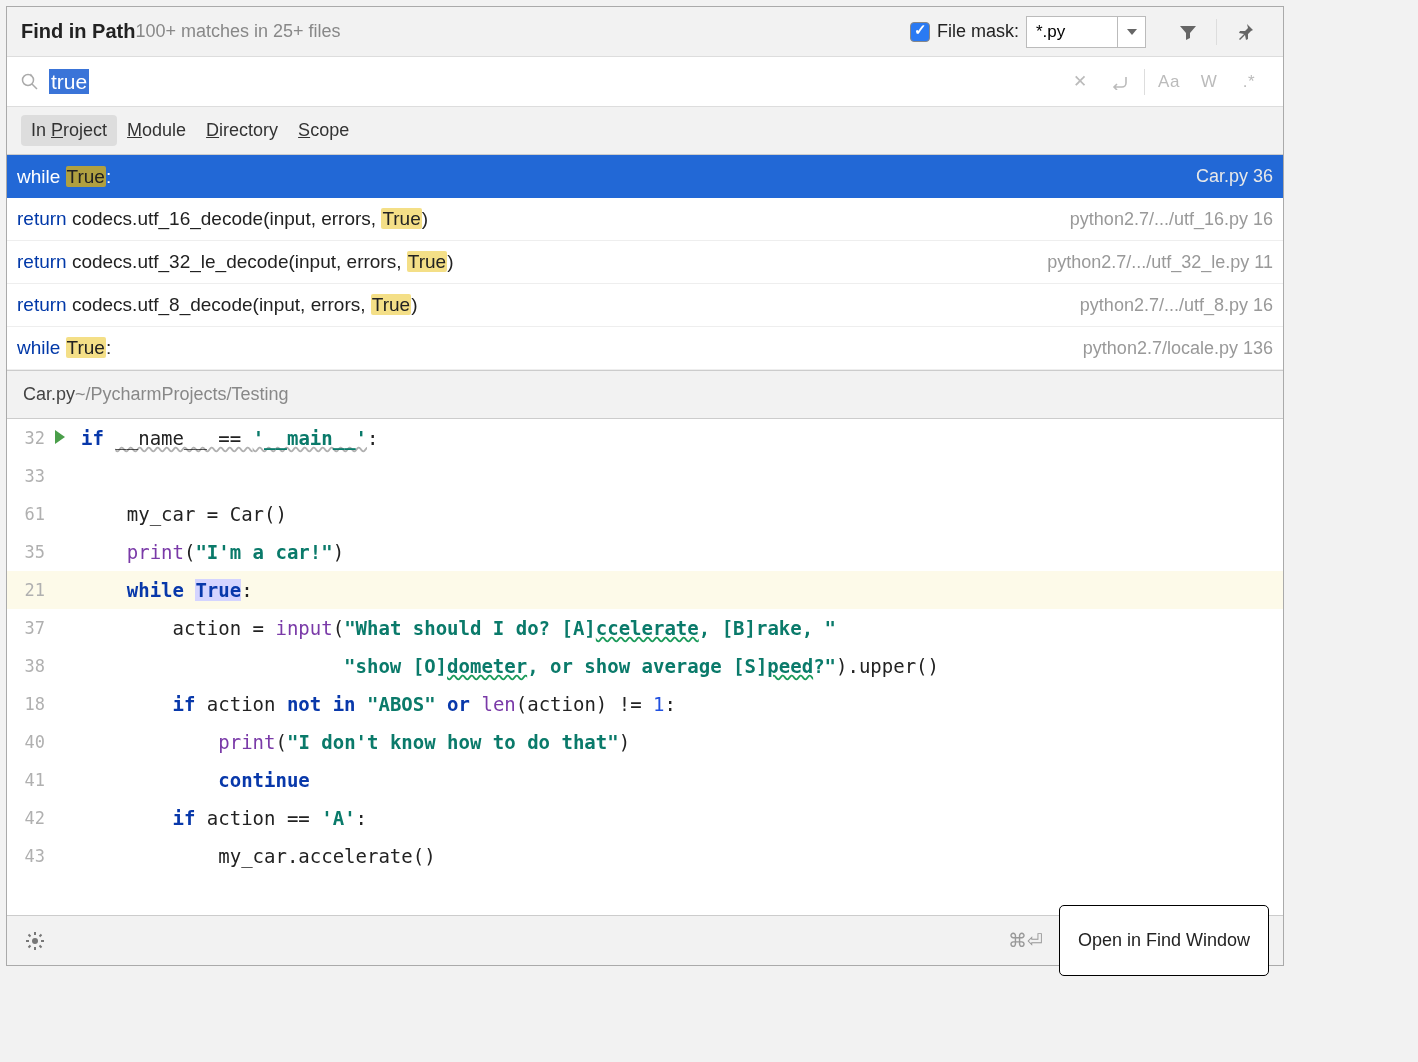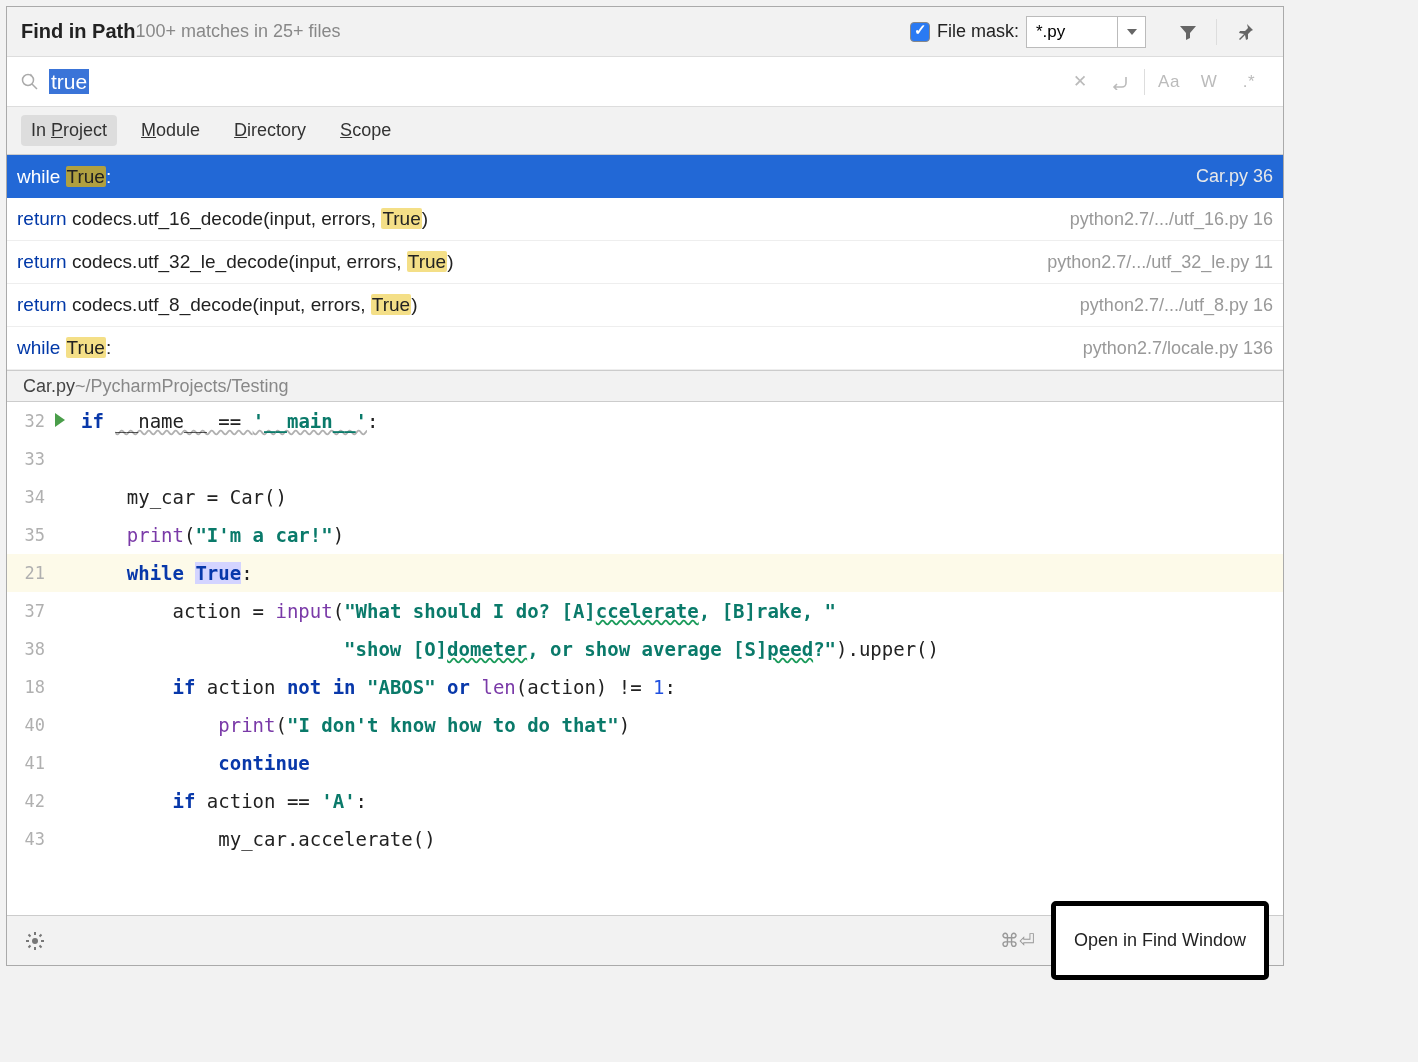--- a/index.html
+++ b/index.html
@@ -17,55 +17,55 @@
 .mask-drop{width:28px;height:30px;border-left:1px solid #bbb;display:flex;align-items:center;justify-content:center}
 .mask-drop svg{width:10px;height:6px}
 .ico-btn{width:32px;height:32px;display:flex;align-items:center;justify-content:center;color:#666;margin:0 8px}
 .sep-v{width:1px;height:26px;background:#ddd;margin:0 4px}
 .searchrow{height:50px;display:flex;align-items:center;padding:0 14px;background:#fff;border-bottom:1px solid #ddd}
 .search-ico{color:#aaa;margin-right:10px}
 .search-input{flex:1;border:none;outline:none;font-size:21px;color:#222}
 .search-sel{background:#3a74d8;color:#fff;padding:1px 2px}
 .row-ico{width:26px;height:26px;display:flex;align-items:center;justify-content:center;color:#bbb;margin:0 7px;font-size:17px}
 .row-ico.txt{font-family:Liberation Sans, sans-serif;font-size:17px;letter-spacing:.5px}
-.scopebar{background:#f2f2f2;height:48px;display:flex;align-items:center;padding:0 14px;gap:14px;border-bottom:1px solid #ccc}
+.scopebar{background:#f2f2f2;height:48px;display:flex;align-items:center;padding:0 14px;border-bottom:1px solid #ccc}
 .scope-tab{font-size:18px;color:#333;padding:5px 10px;border-radius:4px;cursor:pointer}
 .scope-tab.sel{background:#ddd}
 .scope-tab .ul{text-decoration:underline}
 .results{flex:0 0 auto}
 .result-row{display:flex;align-items:center;height:43px;padding:0 10px;font-size:19px;cursor:pointer}
 .result-row.sel{background:#2268d6;color:#fff}
 .result-row:not(.sel){background:#fff;border-bottom:1px solid #eee;color:#222}
 .result-row .code{flex:1;white-space:nowrap;overflow:hidden}
 .kw{color:#0138a8}
 .result-row.sel .kw{color:#fff}
 .hl{background:#f4df87;color:#222;border-radius:2px;padding:0 1px}
 .result-row.sel .hl{background:#b0a040}
 .loc{color:#999;font-size:18px;margin-left:12px}
 .result-row.sel .loc{color:#e8e8e8}
-.preview-hdr{height:32px;background:#f2f2f2;border-top:1px solid #ccc;border-bottom:1px solid #ccc;display:flex;align-items:center;padding:0 16px;font-size:18px;color:#444}
+.preview-hdr{height:49px;background:#f2f2f2;border-top:1px solid #ccc;border-bottom:1px solid #ccc;display:flex;align-items:center;padding:0 16px;font-size:18px;color:#444}
 .preview-hdr .path{color:#888;}
 .editor{flex:1;background:#fff;overflow:hidden;font-family:"SF Mono",Menlo,Consolas,monospace;font-size:19px;line-height:38px}
 .eline{display:flex}
 .eline.hl-line{background:#fdfae9}
 .gutter{width:44px;text-align:right;color:#b0b0b0;padding-right:6px;user-select:none;font-size:17px;position:relative}
 .run-ico{position:absolute;left:48px;top:11px;width:0;height:0;border-left:10px solid #4a9e4a;border-top:7px solid transparent;border-bottom:7px solid transparent}
 .codecol{white-space:pre;padding-left:30px;color:#222}
 .c-kw{color:#0838aa;font-weight:600}
 .c-str{color:#0a7a6a;font-weight:600}
 .c-num{color:#2050e0}
 .c-builtin{color:#7a3aa8}
 .c-hl{background:#d4d4ff}
 .squiggly{text-decoration:underline wavy #b0b0b0}
 .spell{text-decoration:underline wavy #1a9a5a}
 .bottombar{height:50px;background:#f2f2f2;border-top:1px solid #ccc;display:flex;align-items:center;padding:0 14px}
 .bottombar .spacer{flex:1}
 .gear{color:#777;width:28px;height:28px;display:flex;align-items:center;justify-content:center}
 .shortcut{color:#999;font-size:19px;margin-right:16px;font-family:-apple-system}
-.open-btn{background:#fff;border:5px solid #000000;border-radius:5px;padding:24px 18px;font-size:18px;color:#222;cursor:pointer}
+.open-btn{background:#fff;border:1px solid #000000;border-radius:5px;padding:24px 18px;font-size:18px;color:#222;cursor:pointer}
 svg{display:block}
 </style>
 </head>
 <body>
 
 <div class="dialog">
 
   <div class="titlebar">
     <span class="title">Find in Path</span>
     <span class="subtitle">100+ matches in 25+ files</span>
@@ -152,21 +152,21 @@
   <div class="editor" id="editor">
       <div class="eline">
         <div class="gutter">32<div class="run-ico"></div></div>
         <div class="codecol"><span class="c-kw">if</span> <span class="squiggly">__name__ == </span><span class="c-str squiggly">'__main__'</span>:</div>
       </div>
       <div class="eline">
         <div class="gutter">33</div>
         <div class="codecol"></div>
       </div>
       <div class="eline">
-        <div class="gutter">34</div>
+        <div class="gutter">61</div>
         <div class="codecol">    my_car = Car()</div>
       </div>
       <div class="eline">
         <div class="gutter">35</div>
         <div class="codecol">    <span class="c-builtin">print</span>(<span class="c-str">"I'm a car!"</span>)</div>
       </div>
       <div class="eline hl-line">
         <div class="gutter">21</div>
         <div class="codecol">    <span class="c-kw">while</span> <span class="c-kw c-hl">True</span>:</div>
       </div>

